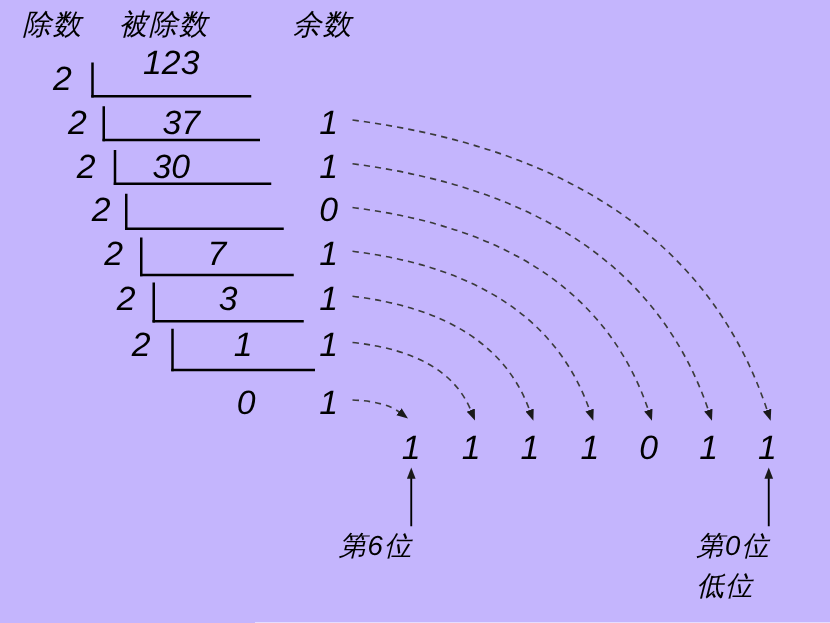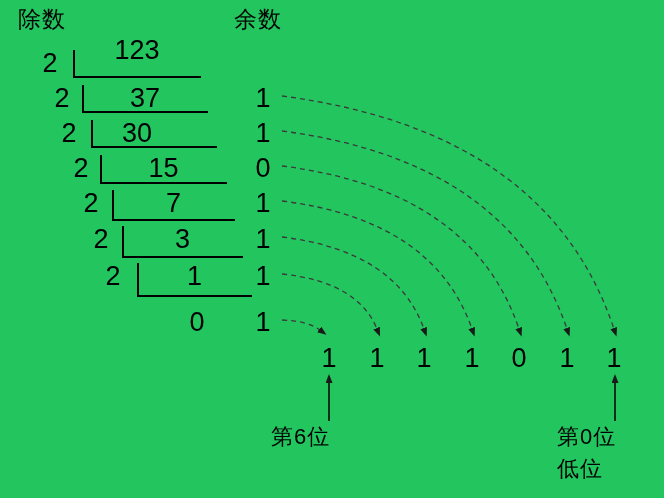--- a/index.html
+++ b/index.html
@@ -1,19 +1,20 @@
 <!DOCTYPE html>
 <html><head>
 <meta charset="utf-8">
 <style>
   html,body { margin:0; padding:0; background:#ffffff; }
   .canvas {
-    position:relative; width:664px; height:498px; background:#22c55e;
+    position:relative; width:664px; height:498px; background:#c4b5fd;
     font-family:"Liberation Sans","DejaVu Sans",sans-serif; color:#000;
     overflow:hidden;
+    font-style:italic;
   }
   .hdr {
     position:absolute; top:6px; font-size:23px; line-height:26px;
     letter-spacing:1px; white-space:nowrap;
   }
   .num {
     position:absolute; font-size:27px; line-height:28px; text-align:center;
     white-space:nowrap;
   }
   .vline { position:absolute; width:2px; background:#000; }
@@ -24,20 +25,21 @@
     letter-spacing:1px; white-space:nowrap;
   }
   svg.overlay { position:absolute; left:0; top:0; pointer-events:none; }
 </style>
 </head>
 <body>
 
 <div class="canvas">
 
   <span class="hdr" style="left:18px">除数</span>
+  <span class="hdr" style="left:95px">被除数</span>
   <span class="hdr" style="left:234px">余数</span>
 
   <span class="num" style="left:36px;top:49px;width:28px">2</span>
   <div class="vline" style="left:73px;top:50px;height:28px"></div>
   <span class="num" style="left:75px;top:36px;width:124px">123</span>
   <div class="hline" style="left:73px;top:76px;width:128px"></div>
 
   <span class="num" style="left:48px;top:84px;width:28px">2</span>
   <div class="vline" style="left:82px;top:85px;height:28px"></div>
   <span class="num" style="left:84px;top:84px;width:122px">37</span>
@@ -45,21 +47,20 @@
   <span class="num" style="left:246px;top:84px;width:34px">1</span>
 
   <span class="num" style="left:55px;top:119px;width:28px">2</span>
   <div class="vline" style="left:91px;top:120px;height:28px"></div>
   <span class="num" style="left:76px;top:119px;width:122px">30</span>
   <div class="hline" style="left:91px;top:146px;width:126px"></div>
   <span class="num" style="left:246px;top:119px;width:34px">1</span>
 
   <span class="num" style="left:67px;top:154px;width:28px">2</span>
   <div class="vline" style="left:100px;top:155px;height:29px"></div>
-  <span class="num" style="left:102px;top:154px;width:123px">15</span>
   <div class="hline" style="left:100px;top:182px;width:127px"></div>
   <span class="num" style="left:246px;top:154px;width:34px">0</span>
 
   <span class="num" style="left:77px;top:189px;width:28px">2</span>
   <div class="vline" style="left:112px;top:190px;height:31px"></div>
   <span class="num" style="left:114px;top:189px;width:119px">7</span>
   <div class="hline" style="left:112px;top:219px;width:123px"></div>
   <span class="num" style="left:246px;top:189px;width:34px">1</span>
 
   <span class="num" style="left:87px;top:225px;width:28px">2</span>

